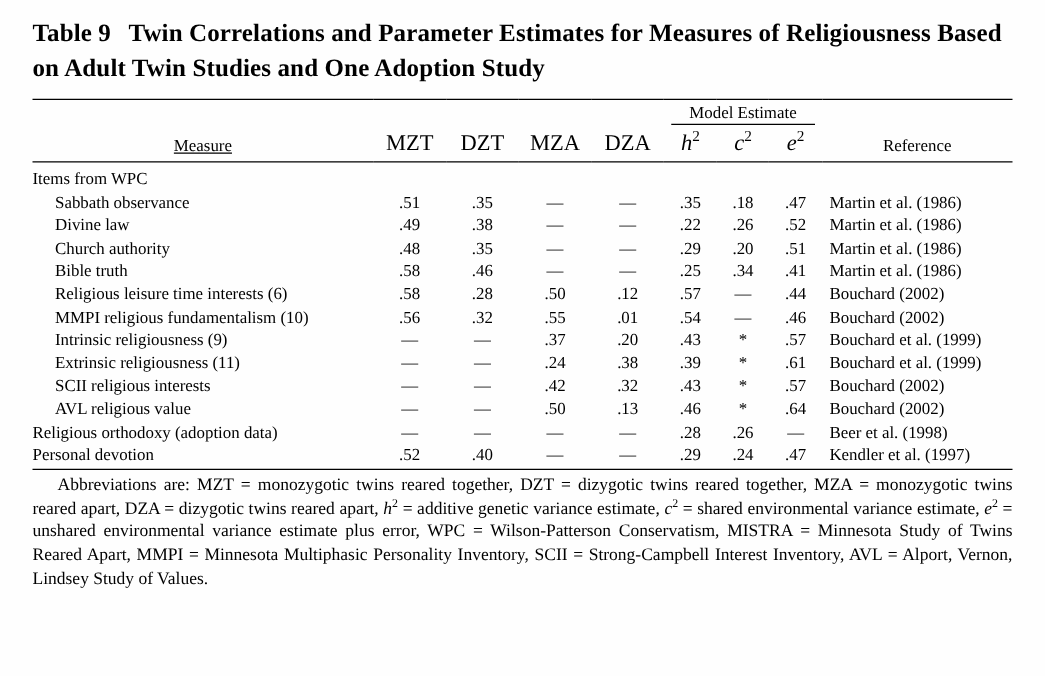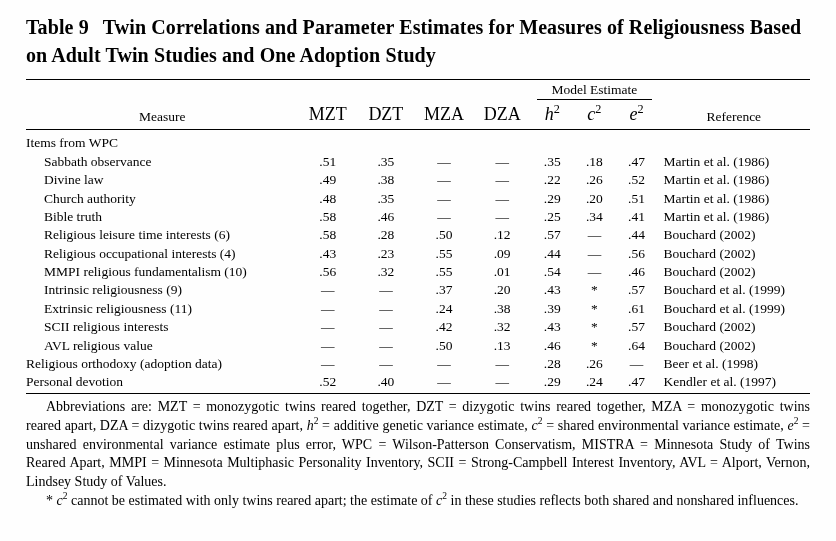--- a/index.html
+++ b/index.html
@@ -62,20 +62,21 @@
     margin: 0 6px;
   }
   .hdr-cell {
     text-align: center;
     padding: 3px 0 4px 0 !important;
     font-size: 18px;
   }
   .hdr-measure {
     text-align: center;
     padding: 3px 0 4px 0 !important;
+    text-decoration: underline;
   }
   .hdr-ref {
     text-align: center;
     padding: 3px 0 4px 0 !important;
   }
   .italic {
     font-style: italic;
   }
   sup {
     font-size: 0.68em;
@@ -225,31 +226,20 @@
           <td class="num">.58</td>
           <td class="num">.28</td>
           <td class="num">.50</td>
           <td class="num">.12</td>
           <td class="num">.57</td>
           <td class="num">—</td>
           <td class="num">.44</td>
           <td class="ref">Bouchard (2002)</td>
         </tr>
         <tr>
-          <td class="measure ind">Religious occupational interests (4)</td>
-          <td class="num">.43</td>
-          <td class="num">.23</td>
-          <td class="num">.55</td>
-          <td class="num">.09</td>
-          <td class="num">.44</td>
-          <td class="num">—</td>
-          <td class="num">.56</td>
-          <td class="ref">Bouchard (2002)</td>
-        </tr>
-        <tr>
           <td class="measure ind">MMPI religious fundamentalism (10)</td>
           <td class="num">.56</td>
           <td class="num">.32</td>
           <td class="num">.55</td>
           <td class="num">.01</td>
           <td class="num">.54</td>
           <td class="num">—</td>
           <td class="num">.46</td>
           <td class="ref">Bouchard (2002)</td>
         </tr>
@@ -319,16 +309,15 @@
           <td class="num">.47</td>
           <td class="ref">Kendler et al. (1997)</td>
         </tr>
       </tbody>
   </table>
 
   <div class="sep-line"></div>
 
   <div class="notes">
     <p><span id="abbrev-text">Abbreviations are: MZT = monozygotic twins reared together, DZT = dizygotic twins reared together, MZA = monozygotic twins reared apart, DZA = dizygotic twins reared apart, <span class="italic">h</span><sup>2</sup> = additive genetic variance estimate, <span class="italic">c</span><sup>2</sup> = shared environmental variance estimate, <span class="italic">e</span><sup>2</sup> = unshared environmental variance estimate plus error, WPC = Wilson-Patterson Conservatism, MISTRA = Minnesota Study of Twins Reared Apart, MMPI = Minnesota Multiphasic Personality Inventory, SCII = Strong-Campbell Interest Inventory, AVL = Alport, Vernon, Lindsey Study of Values.</span></p>
-    <p><span id="star-text">* <span class="italic">c</span><sup>2</sup> cannot be estimated with only twins reared apart; the estimate of <span class="italic">c</span><sup>2</sup> in these studies reflects both shared and nonshared influences.</span></p>
   </div>
 
 </div>
 
 </body></html>

